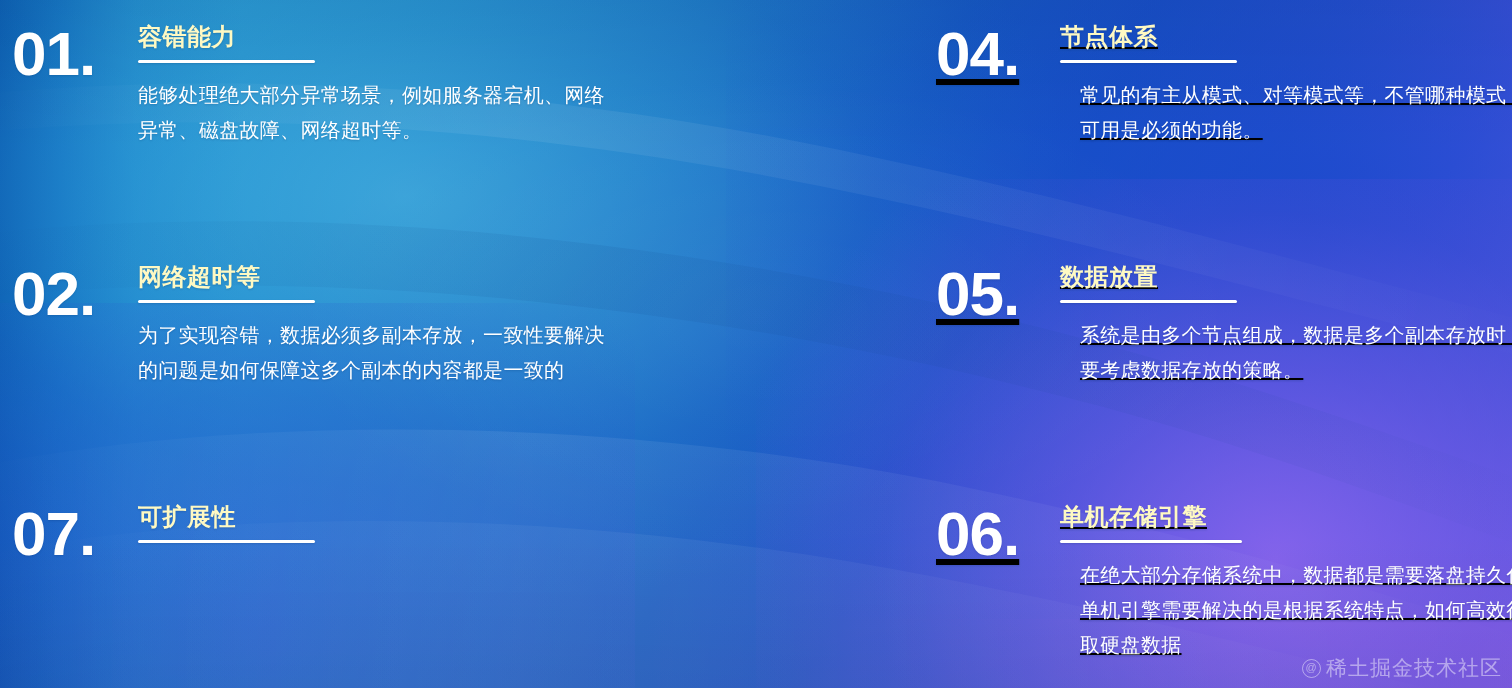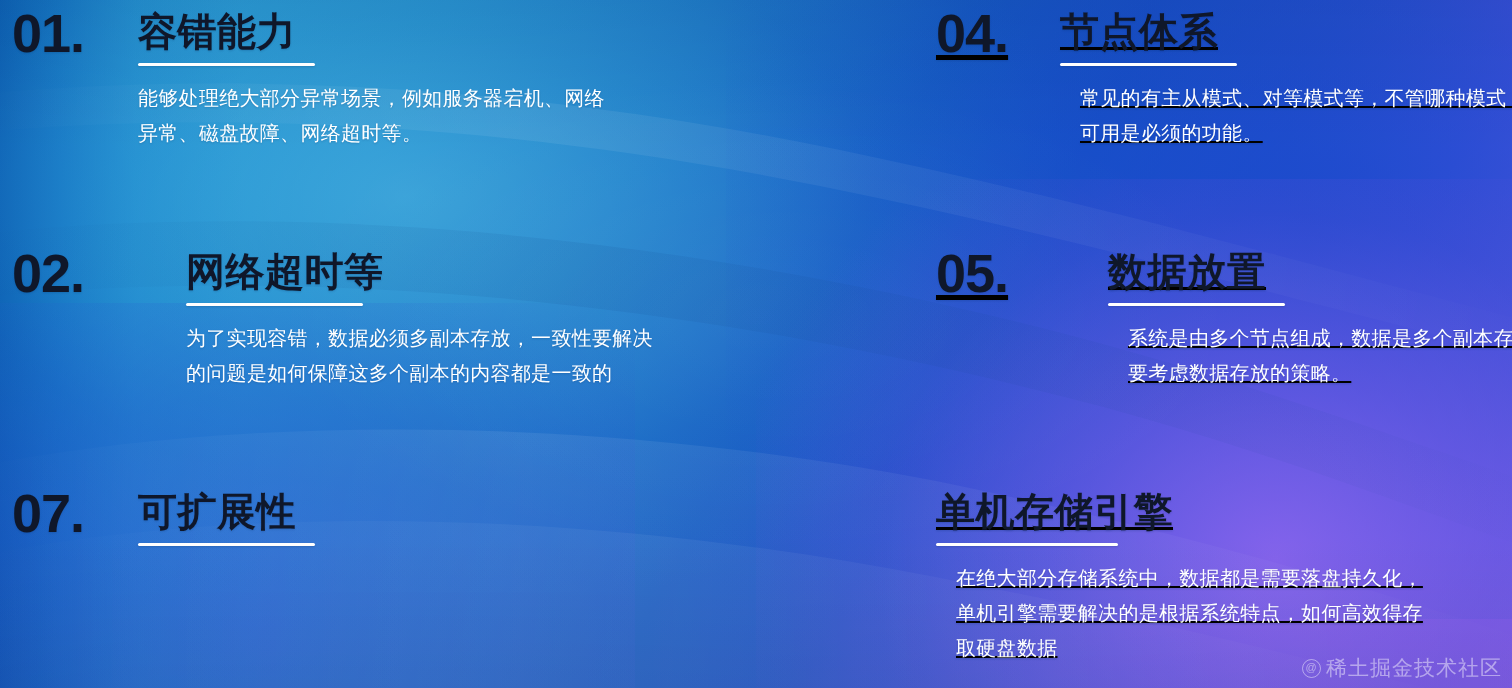--- a/index.html
+++ b/index.html
@@ -130,48 +130,49 @@
   }
   .item {
     position: absolute;
     display: flex;
     align-items: flex-start;
   }
   .col-left  { left: 12px;  width: 640px; }
   .col-right { left: 936px; width: 614px; text-decoration: underline; }
 
   .row1 { top: 4px; }
-  .row2 { top: 244px; gap: 48px; }
+  .row2 { top: 244px; }
   .row3 { top: 484px; }
 
   .item-number {
     flex: 0 0 auto;
-    color: #0f172a;
-    font-size: 54px;
+    color: #ffffff;
+    font-size: 62px;
     font-weight: 700;
     line-height: 1;
     letter-spacing: -1px;
     padding-top: 2px;
     white-space: nowrap;
     text-shadow: 0 1px 2px rgba(0,40,90,0.18);
+    margin-top: 17px;
   }
   .num-w-left  { width: 126px; }
   .num-w-right { width: 124px; }
 
   .item-body {
     flex: 1 1 auto;
     min-width: 0;
   }
   .item-title {
-    color: #0f172a;
-    font-size: 39px;
+    color: #fef9c3;
+    font-size: 24px;
     font-weight: 700;
     line-height: 1.12;
     letter-spacing: 0.5px;
-    margin: 6px 0 0 0;
+    margin: 20px 0 0 0;
     white-space: nowrap;
     text-shadow: 0 1px 2px rgba(0,40,90,0.2);
   }
   .title-rule {
     height: 3px;
     background: #ffffff;
     border-radius: 2px;
     margin-top: 9px;
     box-shadow: 0 1px 2px rgba(0,40,90,0.18);
   }
@@ -296,20 +297,21 @@
     <div class="item col-right row2">
       <div class="item-number num-w-right">05.</div>
       <div class="item-body">
         <div class="item-title">数据放置</div>
         <div class="title-rule rule-w-177"></div>
         <div class="item-desc desc-right">系统是由多个节点组成，数据是多个副本存放时，需要考虑数据存放的策略。</div>
       </div>
     </div>
 
     <div class="item col-right row3">
+      <div class="item-number num-w-right">06.</div>
       <div class="item-body">
         <div class="item-title">单机存储引擎</div>
         <div class="title-rule rule-w-182"></div>
         <div class="item-desc desc-right">在绝大部分存储系统中，数据都是需要落盘持久化，单机引擎需要解决的是根据系统特点，如何高效得存取硬盘数据</div>
       </div>
     </div>
 
   </div>
 
   <div class="watermark">

